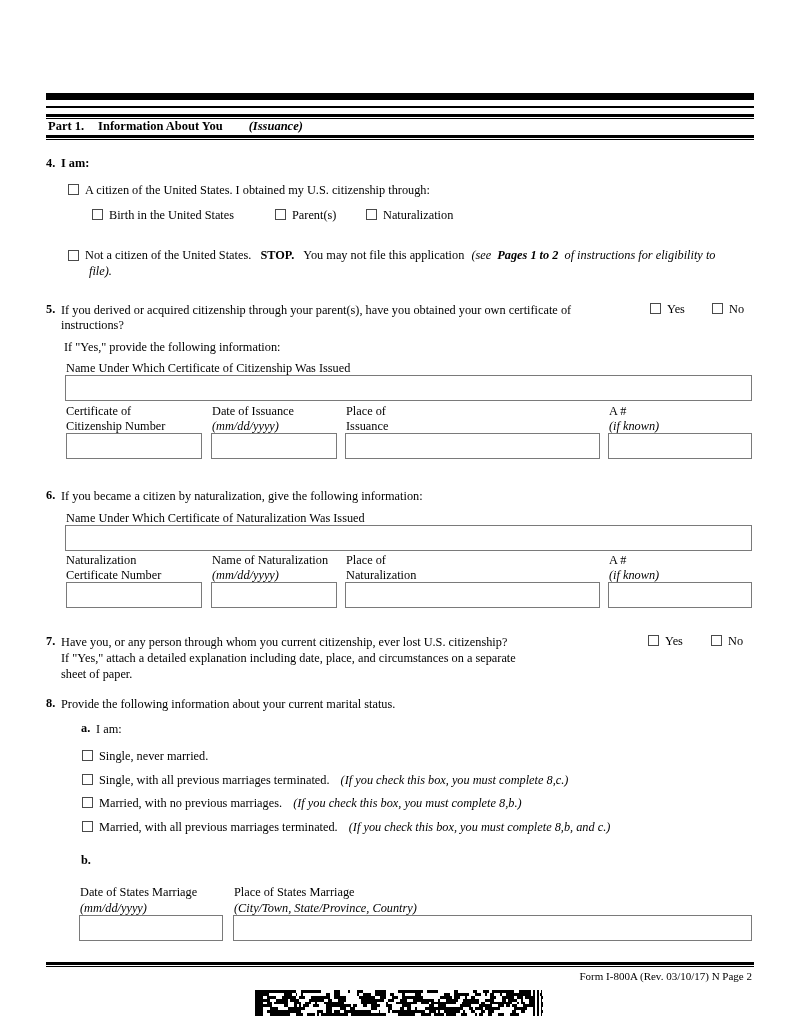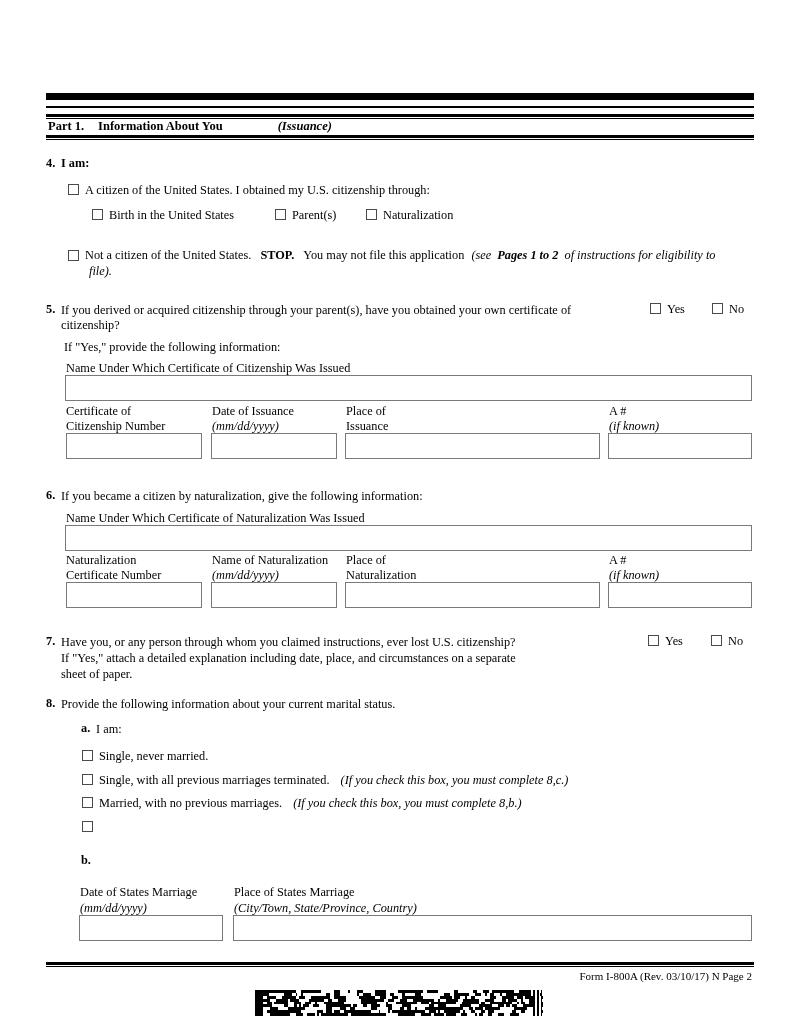--- a/index.html
+++ b/index.html
@@ -69,21 +69,21 @@
     position: absolute;
     left: 48px; top: 118px;
     height: 17px;
     display: flex;
     align-items: center;
     font-size: 12.5px;
     font-weight: bold;
     white-space: nowrap;
   }
   .part-head .pnum { margin-right: 14px; }
-  .part-head .ptitle { margin-right: 55px; }
+  .part-head .ptitle { margin-right: 26px; }
   .part-head .pcont {
     font-weight: bold;
     font-style: italic;
   }
 
   
   .q-num {
     position: absolute;
     font-size: 12.3px;
     font-weight: bold;
@@ -199,21 +199,21 @@
     <span class="b" style="margin-left:6px;">STOP.</span>
     <span style="margin-left:6px;">You may not file this application</span>
     <span class="i" style="margin-left:4px;">(see</span>
     <span class="bi" style="margin-left:3px;">Pages 1 to 2</span>
     <span class="i" style="margin-left:3px;">of instructions for eligibility to</span>
   </div>
   <div class="txt i" style="left:89px; top:263px;">file).</div>
 
   <div class="q-num" style="left:46px; top:302px;">5.</div>
   <div class="txt" style="left:61px; top:302px;">If you derived or acquired citizenship through your parent(s), have you obtained your own certificate of</div>
-  <div class="txt" style="left:61px; top:317px;">citizenship?</div>
+  <div class="txt" style="left:61px; top:317px;">instructions?</div>
 
   <div class="cbox" style="left:650px; top:303px;"></div>
   <div class="txt" style="left:667px; top:301px;">Yes</div>
   <div class="cbox" style="left:712px; top:303px;"></div>
   <div class="txt" style="left:729px; top:301px;">No</div>
 
   <div class="txt" style="left:64px; top:339px;">If "Yes," provide the following information:</div>
   <div class="txt" style="left:66px; top:360px;">Name Under Which Certificate of Citizenship Was Issued</div>
   <div class="fbox" style="left:65px; top:375px; width:687px;"></div>
 
@@ -249,21 +249,21 @@
 
   <div class="txt" style="left:346px; top:552px;">Place of</div>
   <div class="txt" style="left:346px; top:567px;">Naturalization</div>
   <div class="fbox" style="left:345px; top:582px; width:255px;"></div>
 
   <div class="txt" style="left:609px; top:552px;">A #</div>
   <div class="txt i" style="left:609px; top:567px;">(if known)</div>
   <div class="fbox" style="left:608px; top:582px; width:144px;"></div>
 
   <div class="q-num" style="left:46px; top:634px;">7.</div>
-  <div class="txt" style="left:61px; top:634px;">Have you, or any person through whom you claimed instructions, ever lost U.S. citizenship?</div>
+  <div class="txt" style="left:61px; top:634px;">Have you, or any person through whom you current citizenship, ever lost U.S. citizenship?</div>
   <div class="txt" style="left:61px; top:650px;">If "Yes," attach a detailed explanation including date, place, and circumstances on a separate</div>
   <div class="txt" style="left:61px; top:666px;">sheet of paper.</div>
 
   <div class="cbox" style="left:648px; top:635px;"></div>
   <div class="txt" style="left:665px; top:633px;">Yes</div>
   <div class="cbox" style="left:711px; top:635px;"></div>
   <div class="txt" style="left:728px; top:633px;">No</div>
 
   <div class="q-num" style="left:46px; top:696px;">8.</div>
   <div class="txt" style="left:61px; top:696px;">Provide the following information about your current marital status.</div>
@@ -280,20 +280,24 @@
     <span class="i" style="margin-left:8px;">(If you check this box, you must complete 8,c.)</span>
   </div>
 
   <div class="cbox" style="left:82px; top:797px;"></div>
   <div class="txt" style="left:99px; top:795px;">
     <span>Married, with no previous marriages.</span>
     <span class="i" style="margin-left:8px;">(If you check this box, you must complete 8,b.)</span>
   </div>
 
   <div class="cbox" style="left:82px; top:821px;"></div>
+  <div class="txt" style="left:99px; top:819px;">
+    <span>Married, with all previous marriages terminated.</span>
+    <span class="i" style="margin-left:8px;">(If you check this box, you must complete 8,b, and c.)</span>
+  </div>
 
   <div class="q-num" style="left:81px; top:853px;">b.</div>
 
   <div class="txt" style="left:80px; top:884px;">Date of States Marriage</div>
   <div class="txt i" style="left:80px; top:900px;">(mm/dd/yyyy)</div>
   <div class="fbox" style="left:79px; top:915px; width:144px;"></div>
 
   <div class="txt" style="left:234px; top:884px;">Place of States Marriage</div>
   <div class="txt i" style="left:234px; top:900px;">(City/Town, State/Province, Country)</div>
   <div class="fbox" style="left:233px; top:915px; width:519px;"></div>

